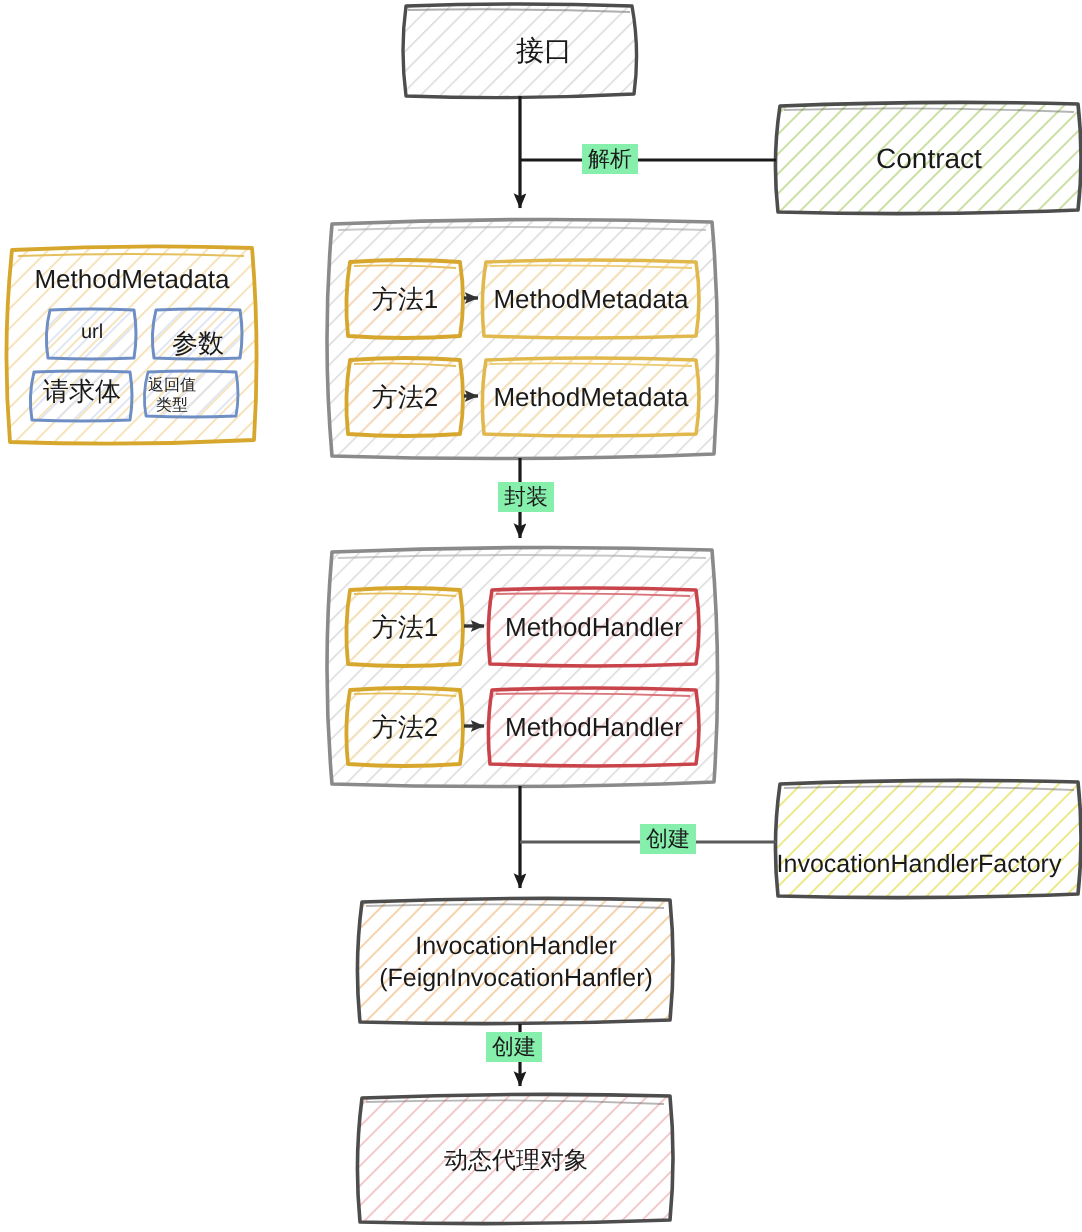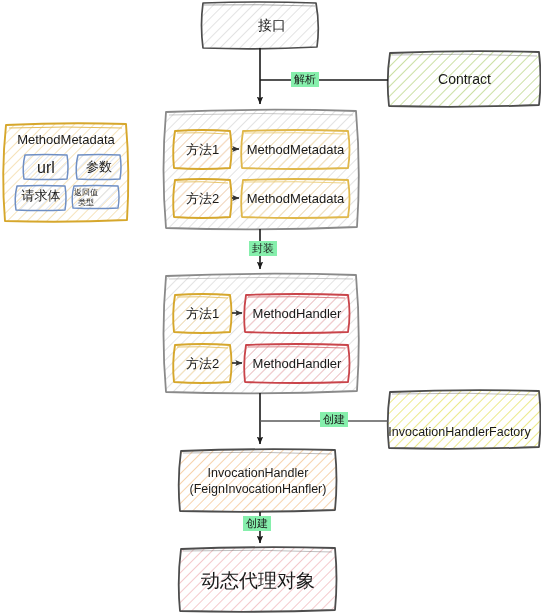--- a/index.html
+++ b/index.html
@@ -158,24 +158,24 @@
   <div class="node" style="left:175px;top:180px;width:55px;height:38px;font-size:13px;">
     <span>方法2</span>
   </div>
   <div class="node" style="left:243px;top:180px;width:105px;height:38px;font-size:13px;">
     <span>MethodMetadata</span>
   </div>
 
   <div class="node" style="left:6px;top:128px;width:120px;height:24px;font-size:13px;">
     <span>MethodMetadata</span>
   </div>
-  <div class="node" style="left:25px;top:155px;width:42px;height:25px;font-size:16px;">
+  <div class="node" style="left:25px;top:155px;width:42px;height:25px;font-size:10px;">
     <span>url</span>
   </div>
-  <div class="node" style="left:78px;top:155px;width:42px;height:25px;font-size:13px;">
+  <div class="node" style="left:78px;top:155px;width:42px;height:25px;font-size:13px;align-items:flex-end;">
     <span>参数</span>
   </div>
   <div class="node" style="left:17px;top:186px;width:48px;height:20px;font-size:13px;">
     <span>请求体</span>
   </div>
   <div class="node" style="left:74px;top:186px;width:24px;height:23px;font-size:8px;">
     <span>返回值类型</span>
   </div>
 
   <div class="node" style="left:175px;top:295px;width:55px;height:38px;font-size:13px;">
@@ -193,21 +193,21 @@
 
   <div class="node" style="left:390px;top:392px;width:139px;height:57px;font-size:12.5px;margin-top:12px;">
     <span>InvocationHandlerFactory</span>
   </div>
 
   <div class="node" style="left:181px;top:451px;width:154px;height:61px;font-size:12.5px;flex-direction:column;">
     <span>InvocationHandler</span>
     <span>(FeignInvocationHanfler)</span>
   </div>
 
-  <div class="node" style="left:181px;top:549px;width:154px;height:63px;font-size:19px;">
+  <div class="node" style="left:181px;top:549px;width:154px;height:63px;font-size:12px;">
     <span>动态代理对象</span>
   </div>
 
   <div class="lbl" style="left:291px;top:72px;">
     <span>解析</span>
   </div>
   <div class="lbl" style="left:249px;top:241px;">
     <span>封装</span>
   </div>
   <div class="lbl" style="left:320px;top:412px;">

